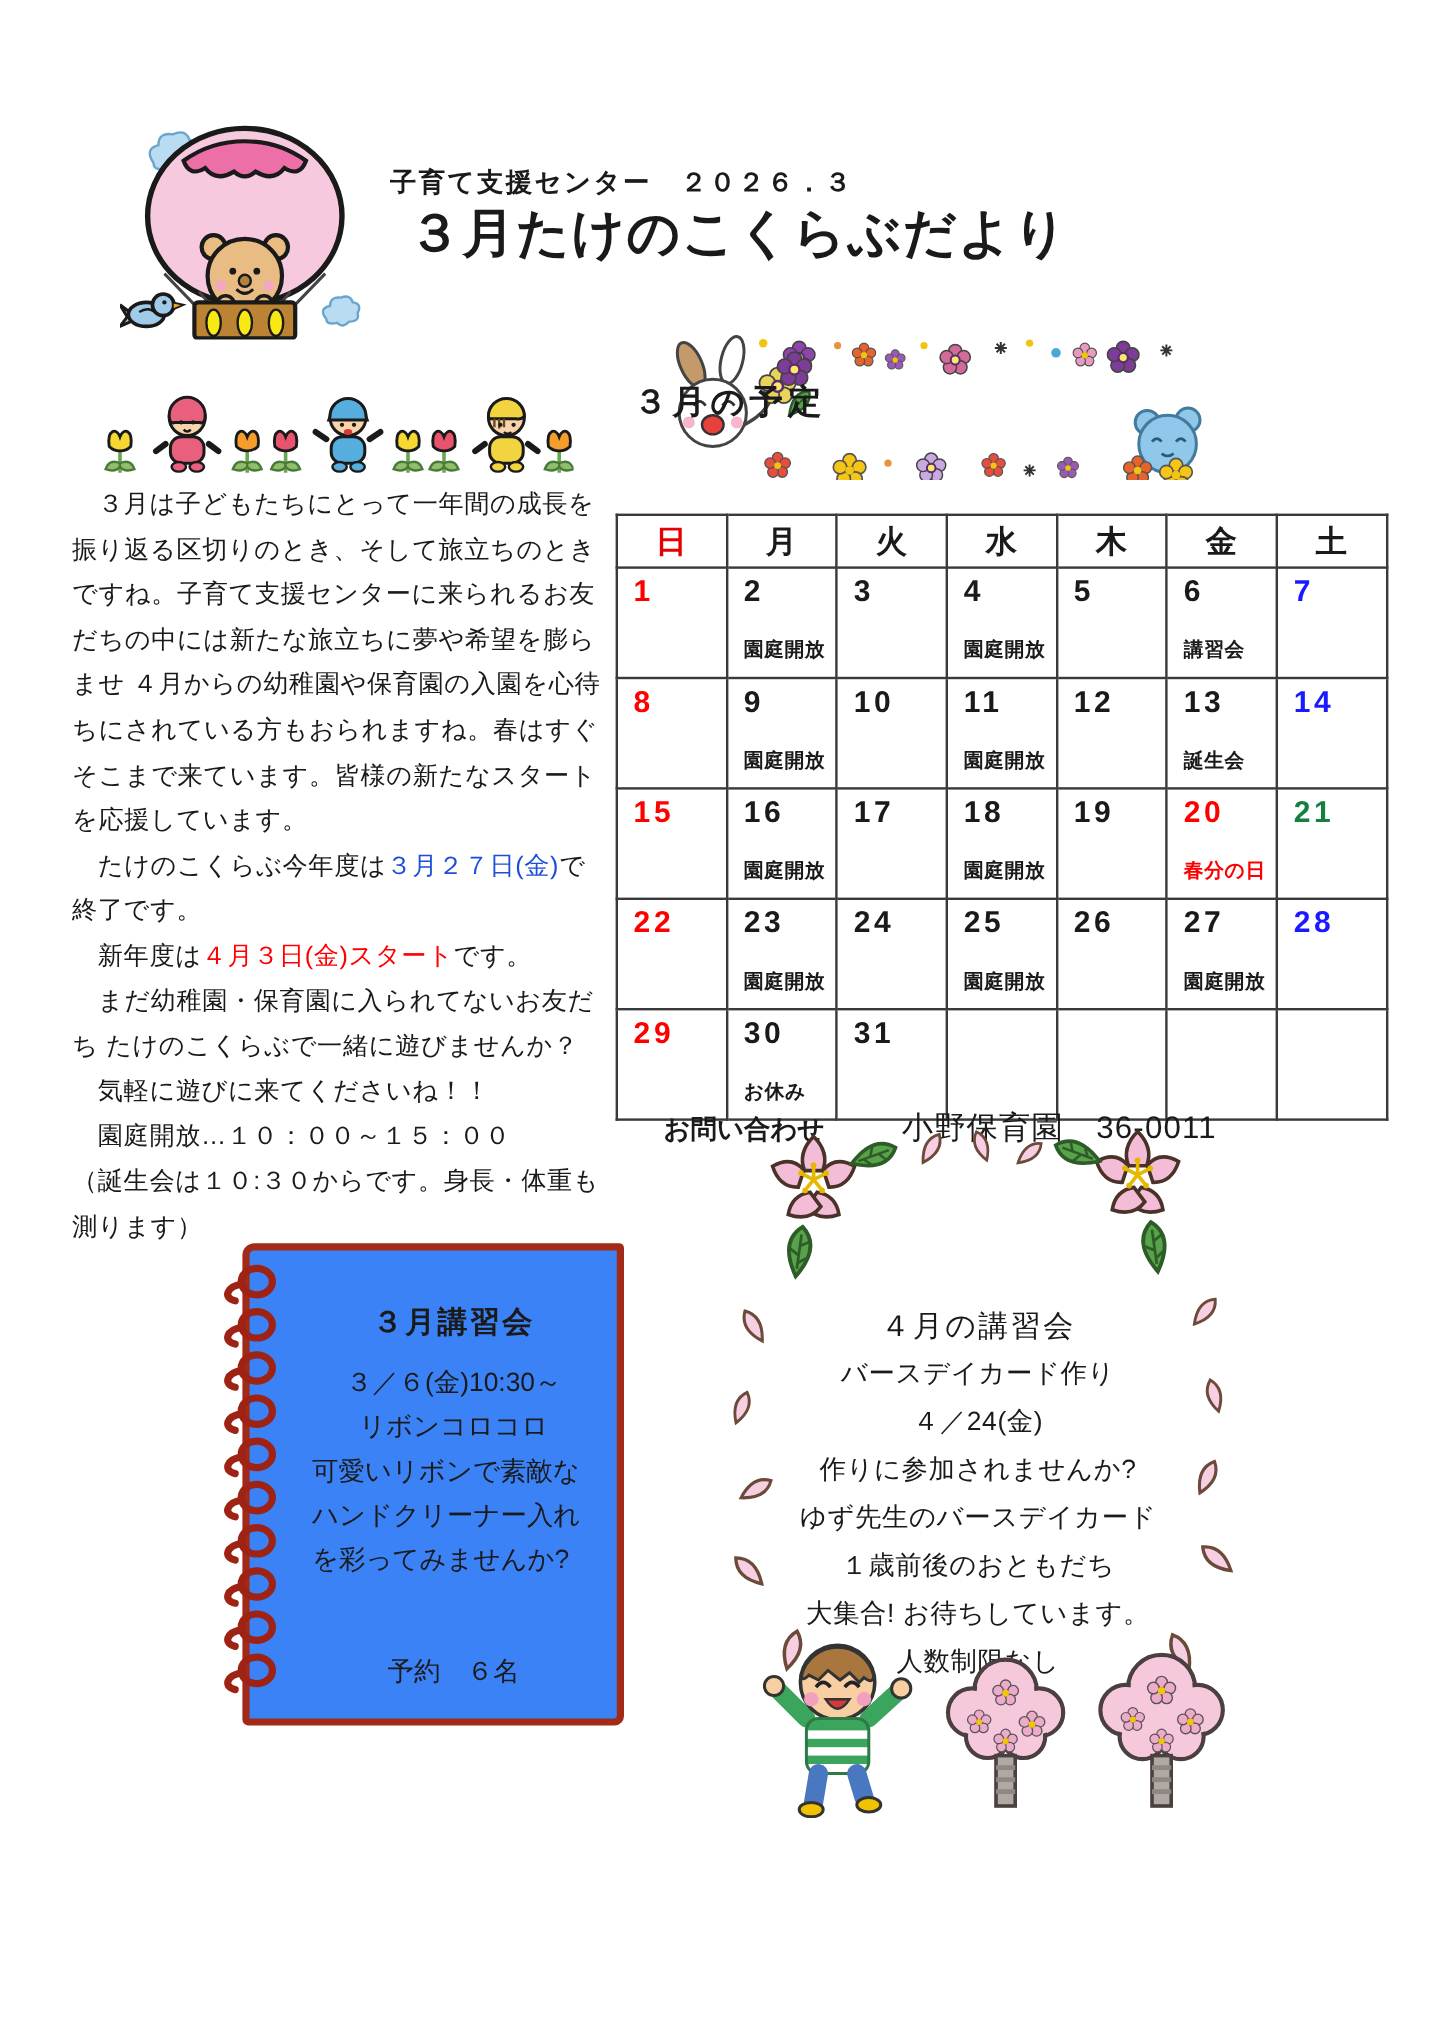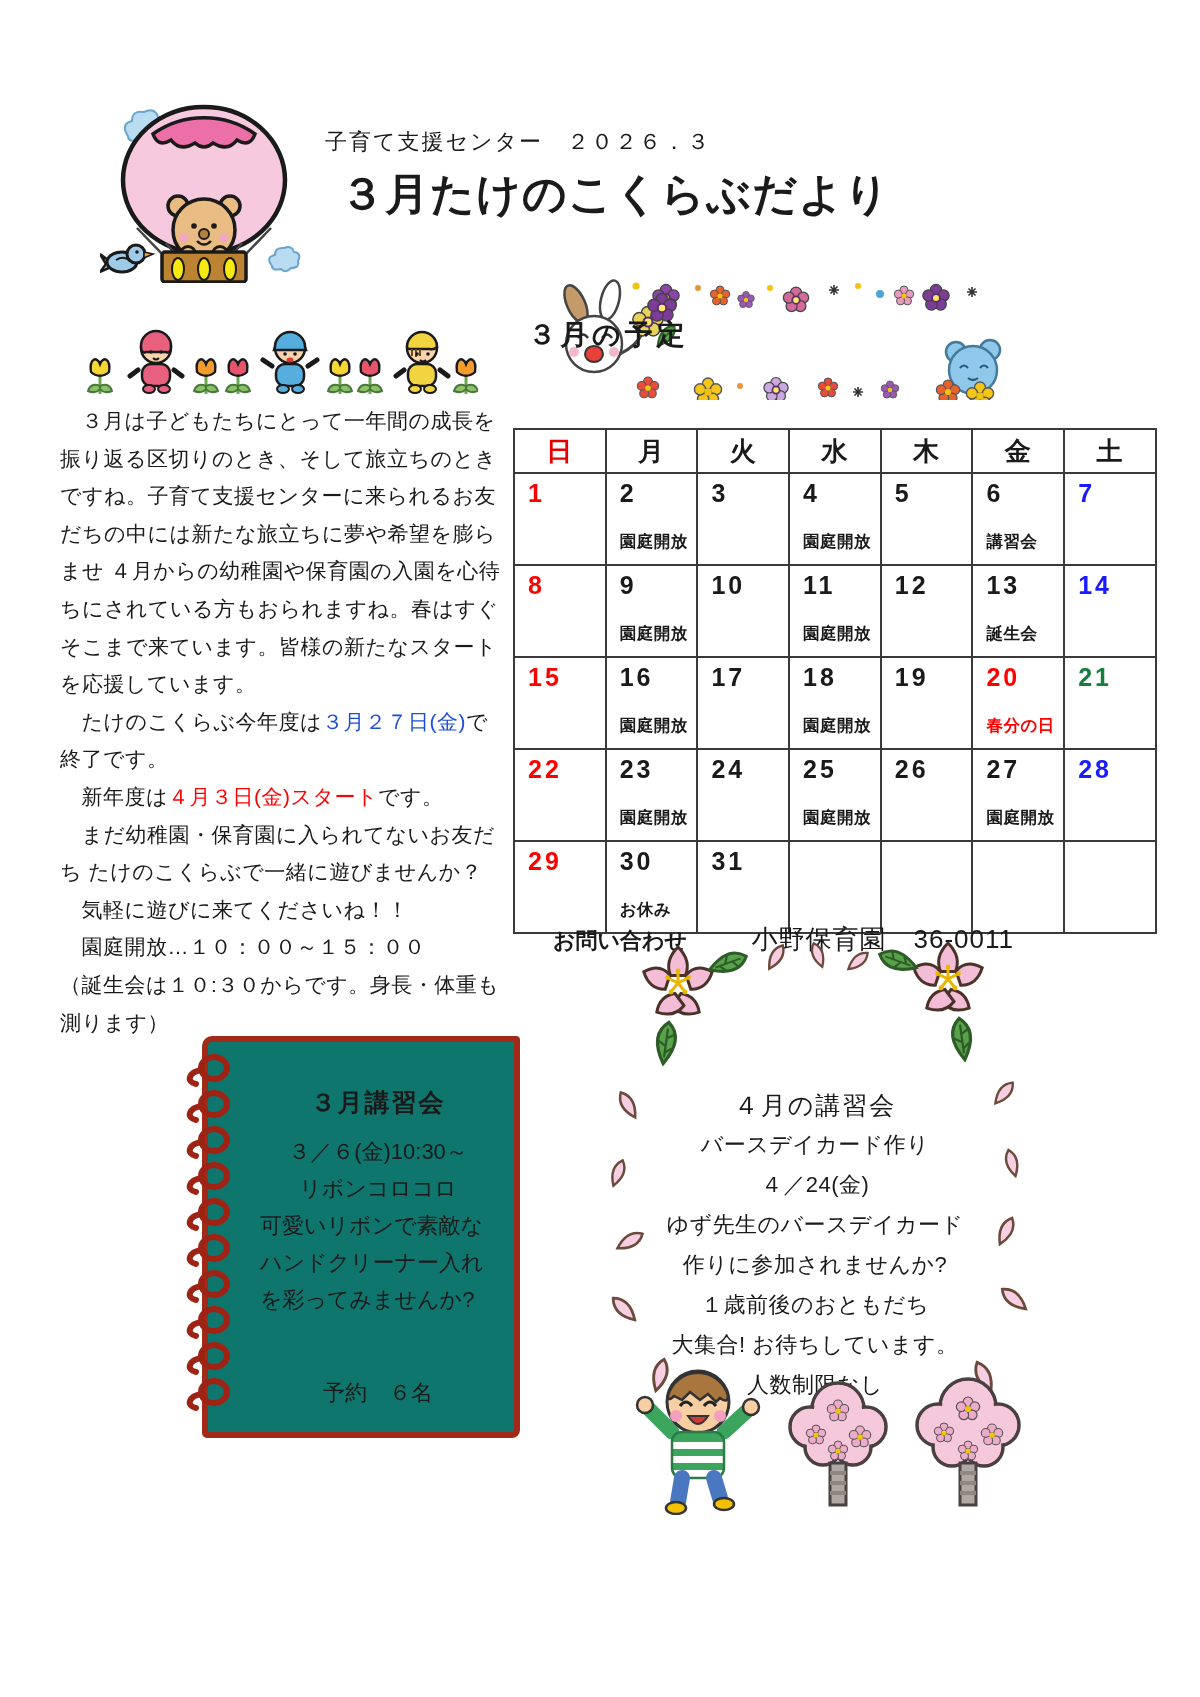--- a/index.html
+++ b/index.html
@@ -4,21 +4,21 @@
 <style>
   html,body{margin:0;padding:0}
   body{
     width:1200px;height:1697px;position:relative;background:#ffffff;
     font-family:"Liberation Sans","DejaVu Sans",sans-serif;color:#1a1a1a;
     overflow:hidden;
   }
   .abs{position:absolute}
 
   
-  .hdr-sub{left:325px;top:127px;font-size:22px;letter-spacing:2px;font-weight:400}
+  .hdr-sub{left:325px;top:137px;font-size:22px;letter-spacing:2px;font-weight:700}
   .hdr-title{left:340px;top:165px;font-size:44px;font-weight:700;letter-spacing:1px}
 
   
   .intro{left:60px;top:402px;width:444px;font-size:21px;line-height:37.6px;letter-spacing:.5px}
   .intro p{margin:0}
   .t-blue{color:#1d4ed8}
   .t-red{color:#ff0000}
 
   
   .banner{left:528px;top:276px;width:478px;height:124px}
@@ -38,21 +38,21 @@
   .c-red{color:#ff0000}
   .c-blue{color:#1a1aff}
   .c-lightblue{color:#15803d}
 
   
   .contact{left:553px;top:922px;white-space:nowrap}
   .contact-label{font-size:22px;font-weight:700}
   .contact-value{font-size:26px;font-weight:400;margin-left:60px;letter-spacing:1px}
 
   
-  .notebook{left:202px;top:1036px;width:306px;height:390px;background:#0f766e;
+  .notebook{left:202px;top:1036px;width:306px;height:390px;background:#3b82f6;
     border:6px solid #a12a18;border-radius:10px 4px 8px 5px}
   .nb-rings{position:absolute;left:-34px;top:8px}
   .nb-content{position:absolute;left:52px;top:42px;right:18px;font-size:22px;line-height:37px}
   .nb-title{text-align:center;font-size:25px;font-weight:700;letter-spacing:2px;margin-bottom:12px}
   .nb-c{text-align:center}
   .nb-res{text-align:center;margin-top:56px}
 
   
   .april{left:600px;top:935px;width:430px;height:580px}
   .april-deco{position:absolute;left:0;top:0}
@@ -454,22 +454,22 @@
       <use href="#petal" transform="translate(406,296) rotate(25) scale(1.6)"></use>
       <use href="#petal" transform="translate(414,364) rotate(-50) scale(1.7)"></use>
       <use href="#petal" transform="translate(60,440) rotate(15) scale(1.8)"></use>
       <use href="#petal" transform="translate(384,442) rotate(-25) scale(1.8)"></use>
     </g>
   </svg>
   <div class="april-text">
     <div class="april-title">４月の講習会</div>
     <div>バースデイカード作り</div>
     <div>４／24(金)</div>
+    <div>作りに参加されませんか?</div>
     <div>ゆず先生のバースデイカード</div>
-    <div>作りに参加されませんか?</div>
     <div>１歳前後のおともだち</div>
     <div>大集合! お待ちしています。</div>
     <div>人数制限なし</div>
   </div>
   <svg class="april-boy" width="140" height="155" viewBox="0 0 140 155">
     <path d="M44,72 L20,48 M96,72 L120,50" stroke="#3ba55d" stroke-width="15" stroke-linecap="round"></path>
     <circle cx="17" cy="45" r="8" fill="#f7cfa2" stroke="#333" stroke-width="2.5"></circle>
     <circle cx="123" cy="47" r="8" fill="#f7cfa2" stroke="#333" stroke-width="2.5"></circle>
     <circle cx="70" cy="42" r="31" fill="#f7cfa2" stroke="#333" stroke-width="3"></circle>
     <path d="M40,36 A31,31 0 0 1 100,36 Q100,44 92,38 L88,42 L80,34 L72,40 L62,32 L54,40 L46,36 Q40,42 40,36 Z" fill="#a9763d" stroke="#333" stroke-width="2.5"></path>

